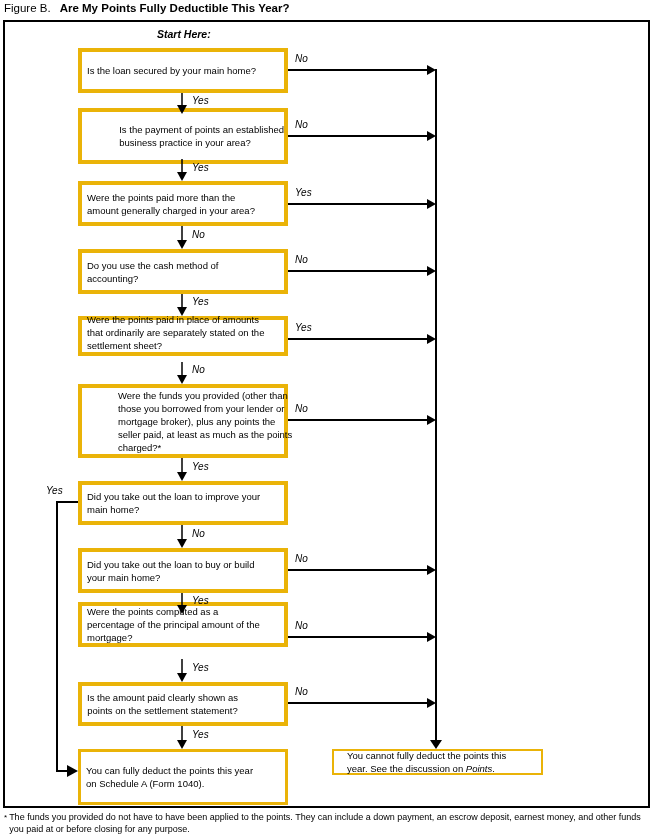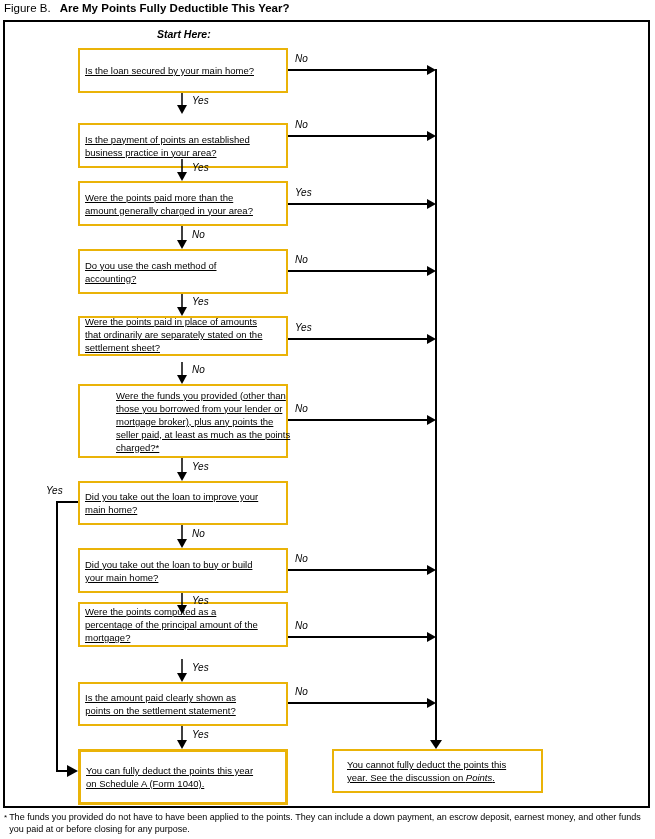--- a/index.html
+++ b/index.html
@@ -8,23 +8,23 @@
     position:relative; width:655px; height:839px; background:#ffffff;
     font-family:"Liberation Sans", sans-serif; color:#000;
     overflow:hidden;
   }
   .fig-title { position:absolute; left:4px; top:2px; font-size:11.5px; white-space:nowrap; }
   .fig-title .label { font-weight:400; }
   .fig-title .main  { font-weight:700; margin-left:9px; }
   .outer-border { position:absolute; left:3px; top:20px; width:647px; height:788px; border:2px solid #000; }
   .start-here { position:absolute; left:157px; top:28px; font-size:10.5px; font-style:italic; font-weight:700; }
   .box {
-    position:absolute; left:78px; width:210px; border:2px solid #eab308; background:#fff;
+    position:absolute; left:78px; width:210px; border:4px solid #eab308; background:#fff;
     display:flex; align-items:center;
-    font-size:9.5px; line-height:13px;text-decoration:underline;
+    font-size:9.5px; line-height:13px;
   }
   .box .txt { white-space:pre; padding-left:5px; }
   .result { border-width:2px; }
   .thick  { border-width:3px; }
   svg.wires { position:absolute; left:0; top:0; }
   svg .ln { stroke:#000; fill:none; }
   svg .hd { fill:#000; stroke:none; }
   .lbl { position:absolute; font-size:10px; font-style:italic; white-space:nowrap; }
   .footnote { position:absolute; left:4px; top:812px; width:646px; font-size:9px; line-height:11.5px; }
   .footnote .marker { vertical-align:4px; font-size:8px; }
@@ -39,21 +39,21 @@
     <span class="label">Figure B.</span><span class="main">Are My Points Fully Deductible This Year?</span>
   </div>
 
   <div class="outer-border"></div>
 
   <span class="start-here">Start Here:</span>
 
   <div class="box" style="top:48px;height:45px;">
       <span class="txt">Is the loan secured by your main home?</span>
     </div>
-  <div class="box" style="top:123px;height:45px;">
+  <div class="box" style="top:108px;height:56px;justify-content:flex-end;">
       <span class="txt">Is the payment of points an established
 business practice in your area?</span>
     </div>
   <div class="box" style="top:181px;height:45px;">
       <span class="txt">Were the points paid more than the
 amount generally charged in your area?</span>
     </div>
   <div class="box" style="top:249px;height:45px;">
       <span class="txt">Do you use the cash method of
 accounting?</span>
@@ -85,21 +85,21 @@
     </div>
   <div class="box" style="top:682px;height:44px;text-align:center;">
       <span class="txt">Is the amount paid clearly shown as
 points on the settlement statement?</span>
     </div>
 
   <div class="box result thick" style="top:749px;height:56px;">
     <span class="txt">You can fully deduct the points this year
 on Schedule A (Form 1040).</span>
   </div>
-  <div class="box result" style="left:332px;top:749px;width:211px;height:44px;">
+  <div class="box result" style="left:332px;top:749px;width:211px;height:26px;">
     <div style="padding-left:13px;">
       <span class="txt" style="padding-left:0;">You cannot fully deduct the points this
 year. See the discussion on </span><span class="txt" style="padding-left:0;font-style:italic;">Points</span><span class="txt" style="padding-left:0;">.</span>
     </div>
   </div>
 
   <svg class="wires" width="655" height="839" viewBox="0 0 655 839">
 
     <g>
         <line class="ln" stroke-width="1.5" x1="182" y1="93" x2="182" y2="106"></line>

